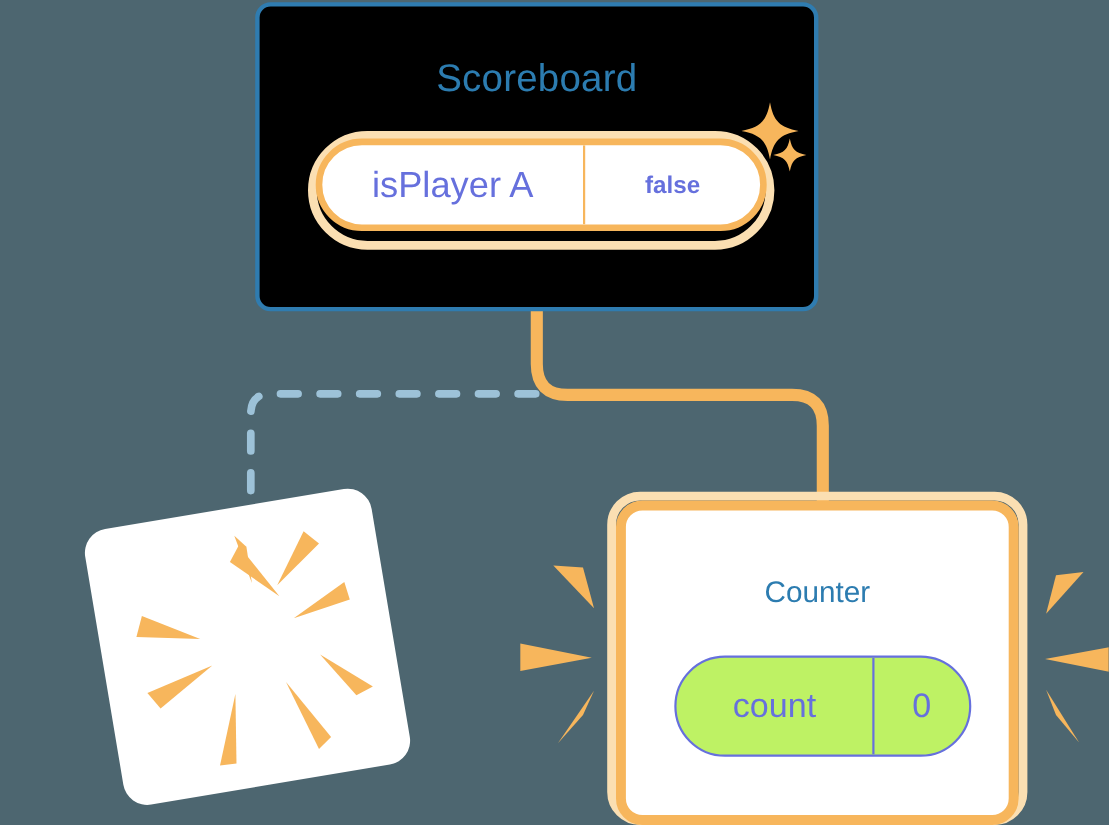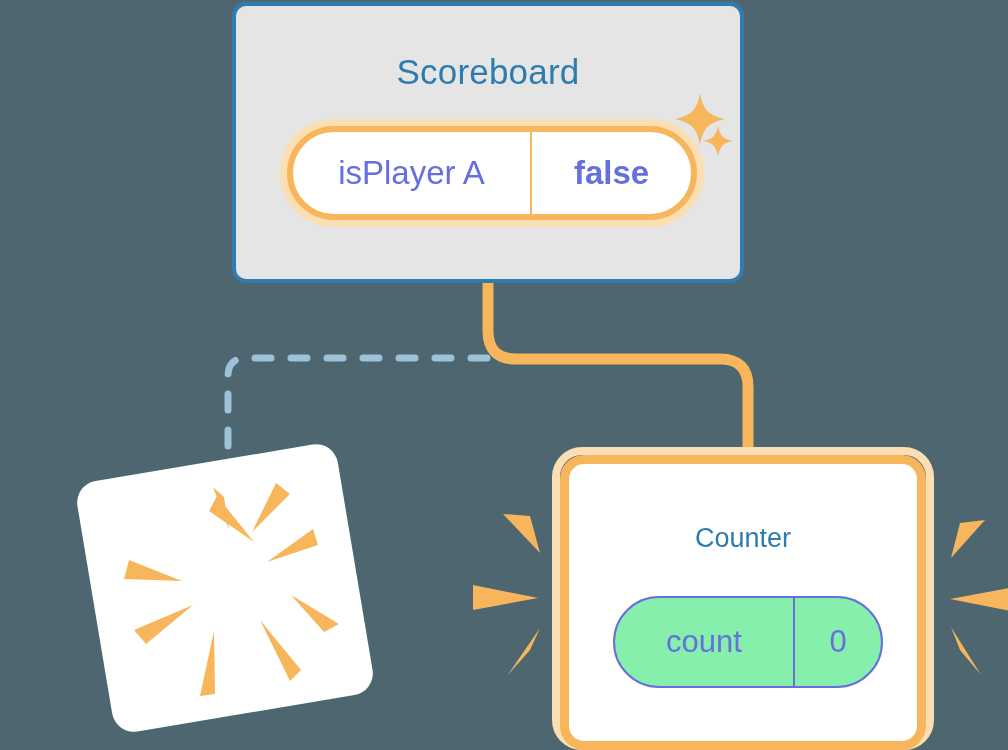--- a/index.html
+++ b/index.html
@@ -22,21 +22,21 @@
     position: absolute;
     left: 0;
     top: 0;
     width: 1008px;
     height: 750px;
   }
 
   
   .comp-box {
     position: absolute;
-    background: #e5e5e5;
+    background: #000000;
     box-sizing: border-box;
   }
   #scoreboard-box {
     left: 232px;
     top: 2px;
     width: 512px;
     height: 281px;
     border: 4px solid #2f7cb0;
     border-radius: 14px;
   }
@@ -68,21 +68,21 @@
     box-sizing: border-box;
     border: 8px solid #fbdfb2;
     border-radius: 54px;
     background: transparent;
   }
   #scoreboard-pill {
     position: absolute;
     left: 7px;
     top: 7px;
     width: 410px;
-    height: 94px;
+    height: 84px;
     box-sizing: border-box;
     border: 6px solid #f7b65c;
     border-radius: 47px;
     background: #ffffff;
     display: flex;
     align-items: stretch;
     overflow: hidden;
   }
   .pill-key, .pill-val {
     display: flex;
@@ -96,21 +96,21 @@
     font-size: 33px;
     font-weight: 400;
   }
   #scoreboard-pill .pill-divider {
     flex: 0 0 2px;
     background: #f7b65c;
     align-self: stretch;
   }
   #scoreboard-pill .pill-val {
     flex: 1 1 auto;
-    font-size: 33px;
+    font-size: 22px;
     font-weight: 700;
   }
 
   
   #counter-halo {
     position: absolute;
     left: 552px;
     top: 447px;
     width: 382px;
     height: 303px;
@@ -141,21 +141,21 @@
   }
   #counter-pill {
     position: absolute;
     left: 44px;
     top: 132px;
     width: 270px;
     height: 92px;
     box-sizing: border-box;
     border: 2px solid #6670dd;
     border-radius: 46px;
-    background: #86efac;
+    background: #bef264;
     display: flex;
     align-items: stretch;
     overflow: hidden;
   }
   #counter-pill .pill-key {
     flex: 0 0 178px;
     font-size: 31px;
     font-weight: 400;
   }
   #counter-pill .pill-divider {

